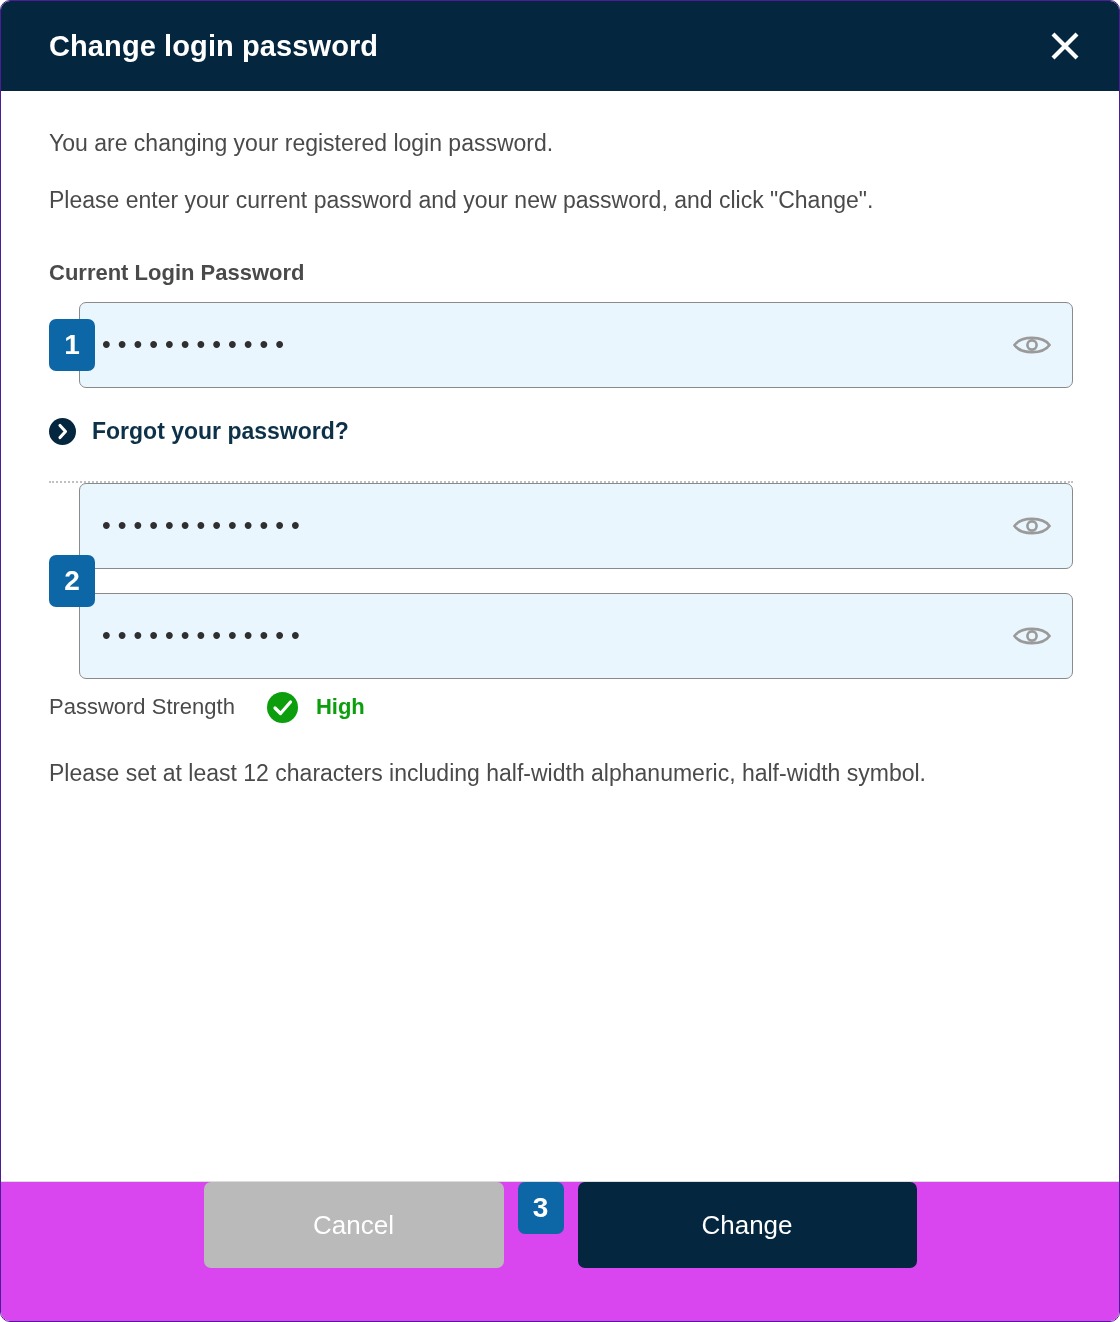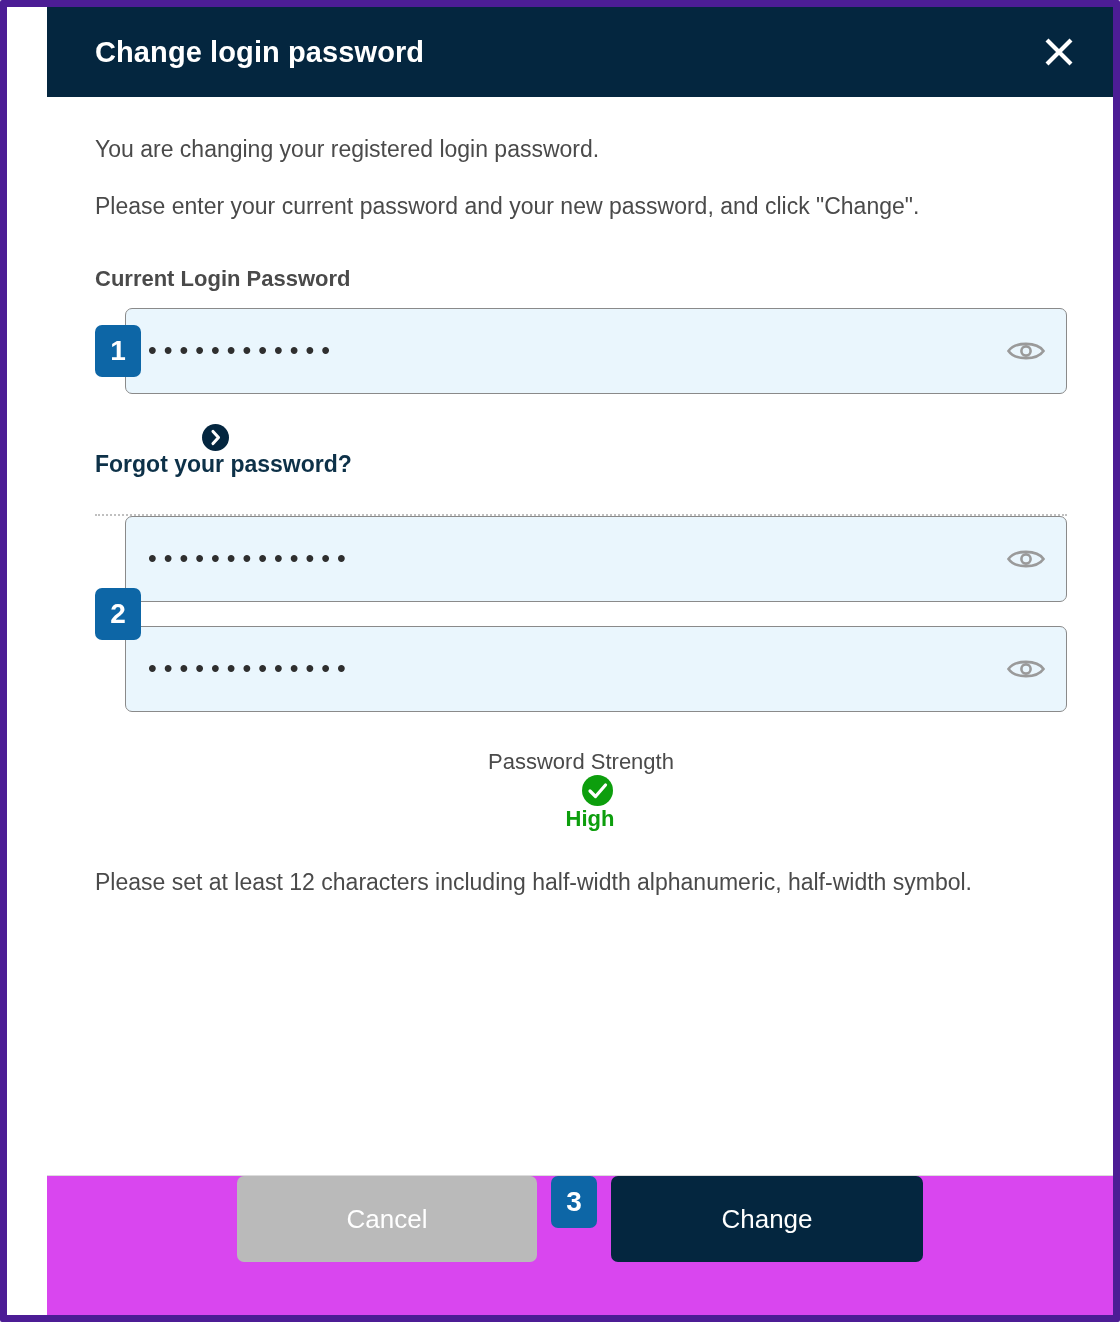--- a/index.html
+++ b/index.html
@@ -10,26 +10,25 @@
   body {
     font-family: "Liberation Sans", sans-serif;
     -webkit-font-smoothing: antialiased;
   }
   .dialog {
     position: relative;
     width: 1120px;
     height: 1322px;
     box-sizing: border-box;
     background: #ffffff;
-    border: 7px solid #4c1d95;
-    border-radius: 2px;
+    border: 1px solid #4c1d95;
+    border-radius: 10px;
     overflow: hidden;
     display: flex;
     flex-direction: column;
-    padding-left: 40px;
   }
 
   
   .dlg-header {
     background: #04263f;
     height: 90px;
     min-height: 90px;
     display: flex;
     align-items: center;
     justify-content: space-between;
@@ -154,21 +153,20 @@
   .new-pw-group .pw-row + .pw-row { margin-top: 24px; }
 
   
   .forgot-row {
     display: flex;
     align-items: center;
     margin: 30px 0 0 0;
     width: fit-content;
     cursor: pointer;
     text-decoration: none;
-    flex-direction: column;
   }
   .chev-circle {
     width: 27px;
     height: 27px;
     border-radius: 50%;
     background: #04263f;
     display: flex;
     align-items: center;
     justify-content: center;
     margin-right: 16px;
@@ -186,23 +184,22 @@
     border: none;
     border-top: 2px dotted #c0c0c0;
     margin: 36px 0 0 0;
     height: 0;
   }
 
   
   .strength-row {
     display: flex;
     align-items: center;
-    margin-top: 37px;
+    margin-top: 13px;
     margin-left: 0;
-    flex-direction: column;
   }
   .strength-label {
     color: #4a4a4a;
     font-size: 22px;
   }
   .check-circle {
     width: 31px;
     height: 31px;
     border-radius: 50%;
     background: #0d9e0d;
@@ -251,21 +248,21 @@
     justify-content: center;
     padding: 0 20px;
     box-sizing: border-box;
   }
   .btn-cancel {
     width: 300px;
     background: #bababa;
     color: #ffffff;
   }
   .btn-change {
-    width: 312px;
+    width: 339px;
     background: #04263f;
     color: #ffffff;
   }
   .badge-3 {
     position: static;
     width: 46px;
     height: 52px;
     background: #0d66a6;
     border-radius: 7px;
     color: #ffffff;

